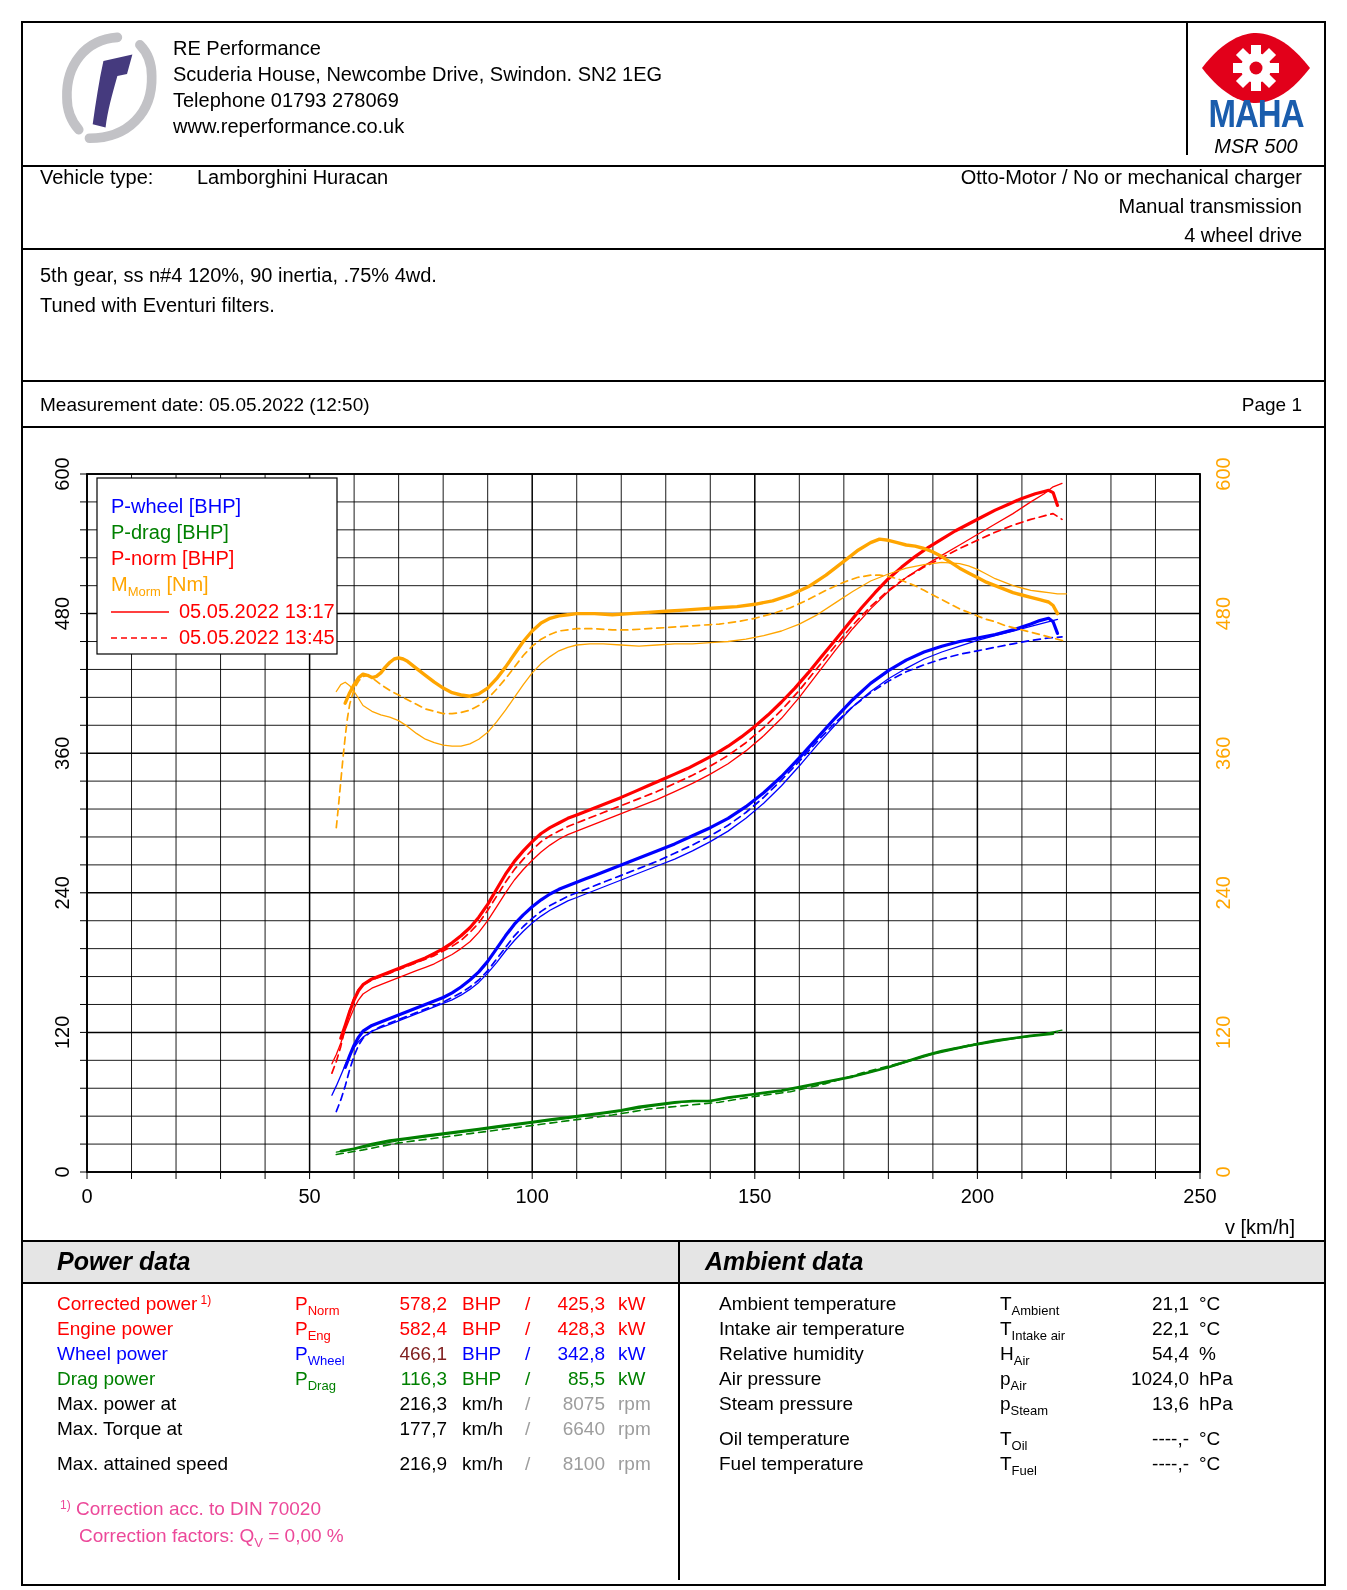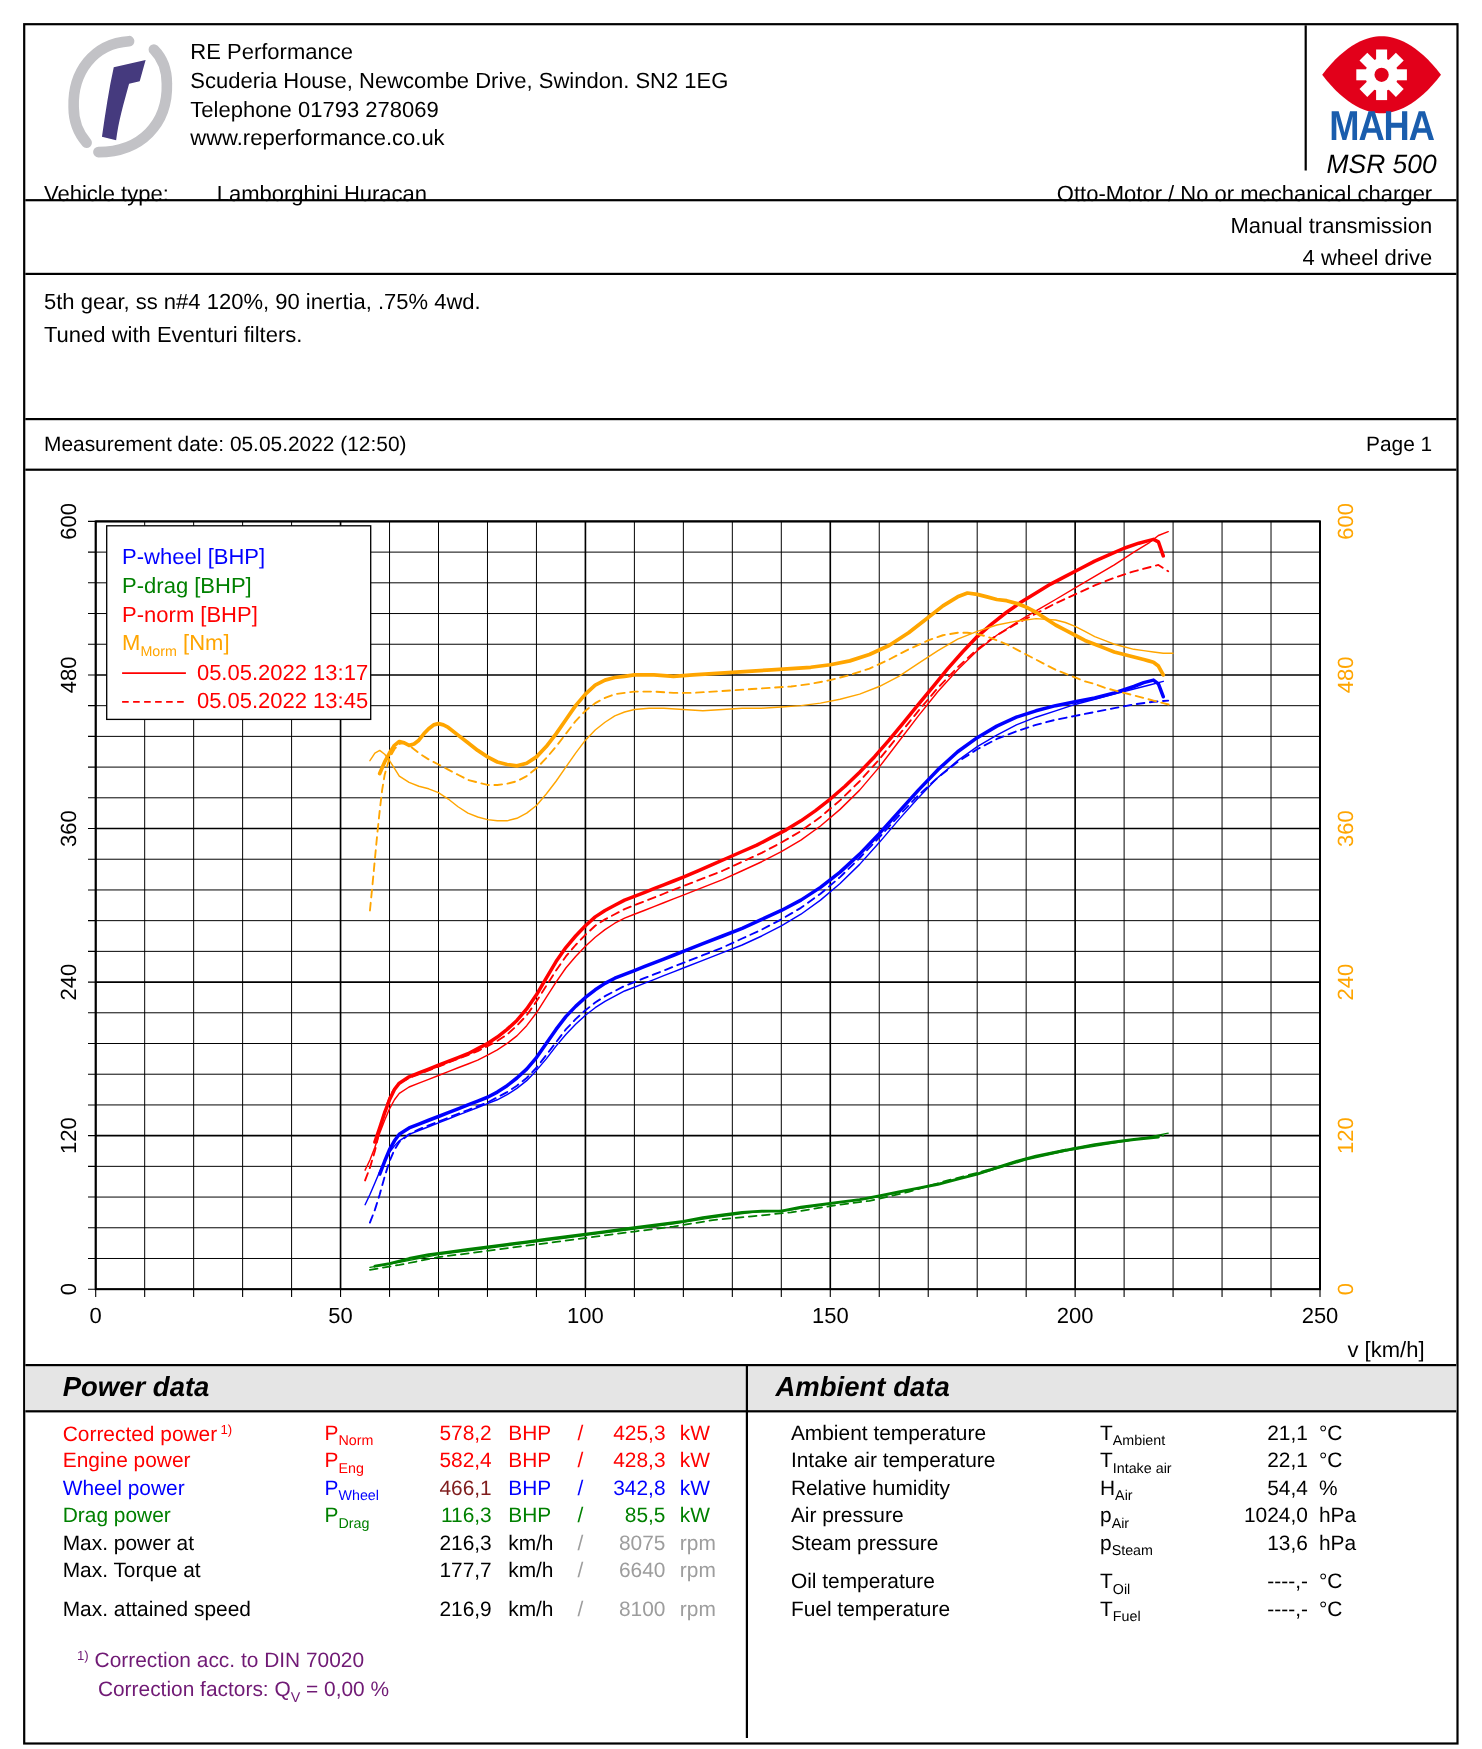--- a/index.html
+++ b/index.html
@@ -1,25 +1,25 @@
 <!DOCTYPE html>
 <html><head>
 <meta charset="utf-8">
 <style>
   html,body{margin:0;padding:0;background:#fff;}
   .stage{position:relative;width:1347px;height:1590px;background:#fff;
          font-family:"Liberation Sans", sans-serif;color:#000;}
   .sheet{position:absolute;left:21px;top:21px;width:1301px;height:1561px;border:2px solid #000;}
   .blk{position:absolute;left:0;width:100%;box-sizing:border-box;}
-  .header{top:0;height:160px;border-bottom:2px solid #000;}
+  .header{top:0;height:144px;border-bottom:2px solid #000;}
   .relogo{position:absolute;left:30px;top:8px;}
   .coinfo{position:absolute;left:150px;top:12px;font-size:20px;line-height:26px;}
   .mahacell{position:absolute;right:0;top:0;width:136px;height:132px;border-left:2px solid #000;text-align:center;}
   .mahabrand{font-size:33px;font-weight:bold;color:#1a5dad;letter-spacing:-1px;margin-top:-14px;transform:scaleY(1.15);}
-  .msr{font-size:24px;font-style:italic;color:#000;margin-top:2px;}
+  .msr{font-size:20px;font-style:italic;color:#000;margin-top:2px;}
   .vblock{top:132px;height:95px;border-bottom:2px solid #000;padding:8px 0 12px 17px;font-size:20px;}
   .vrow{line-height:29px;}
   .vlab{display:inline-block;width:157px;}
   .vright{position:absolute;right:22px;top:8px;text-align:right;font-size:20px;line-height:29px;}
   .cblock{top:227px;height:132px;border-bottom:2px solid #000;padding:10px 0 0 17px;font-size:20px;line-height:30px;}
   .drow{top:359px;height:46px;border-bottom:2px solid #000;font-size:19px;}
   .dleft{position:absolute;left:17px;top:12px;}
   .dright{position:absolute;right:22px;top:12px;}
   .chartwrap{top:405px;height:812px;}
   .band{top:1217px;height:44px;background:#e5e5e5;border-top:2px solid #000;border-bottom:2px solid #000;}
@@ -32,21 +32,21 @@
   .prow,.arow{position:relative;height:25px;}
   .gap{margin-top:10px;}
   .ps{position:absolute;white-space:pre;}
   .lbl{left:34px;} .sym{left:272px;}
   .v1{left:320px;width:104px;text-align:right;} .u1{left:439px;}
   .sl{left:502px;} .v2{left:516px;width:66px;text-align:right;} .u2{left:595px;}
   .albl{left:40px;} .asym{left:321px;}
   .aval{left:380px;width:130px;text-align:right;} .aunit{left:520px;}
   .sb{font-size:13px;vertical-align:-5px;}
   .sp{font-size:12px;vertical-align:6px;margin-left:3px;}
-  .foot{position:relative;margin-top:14px;color:#701a75;line-height:27px;padding-left:10px;}
+  .foot{position:relative;margin-top:14px;color:#ec4899;line-height:27px;}
   .foot .l1{padding-left:34px;} .foot .l2{padding-left:56px;}
   svg text{font-family:"Liberation Sans",sans-serif;}
 </style>
 </head>
 <body>
 
 <div class="stage">
  <div class="sheet">
 
   <div class="blk header">

